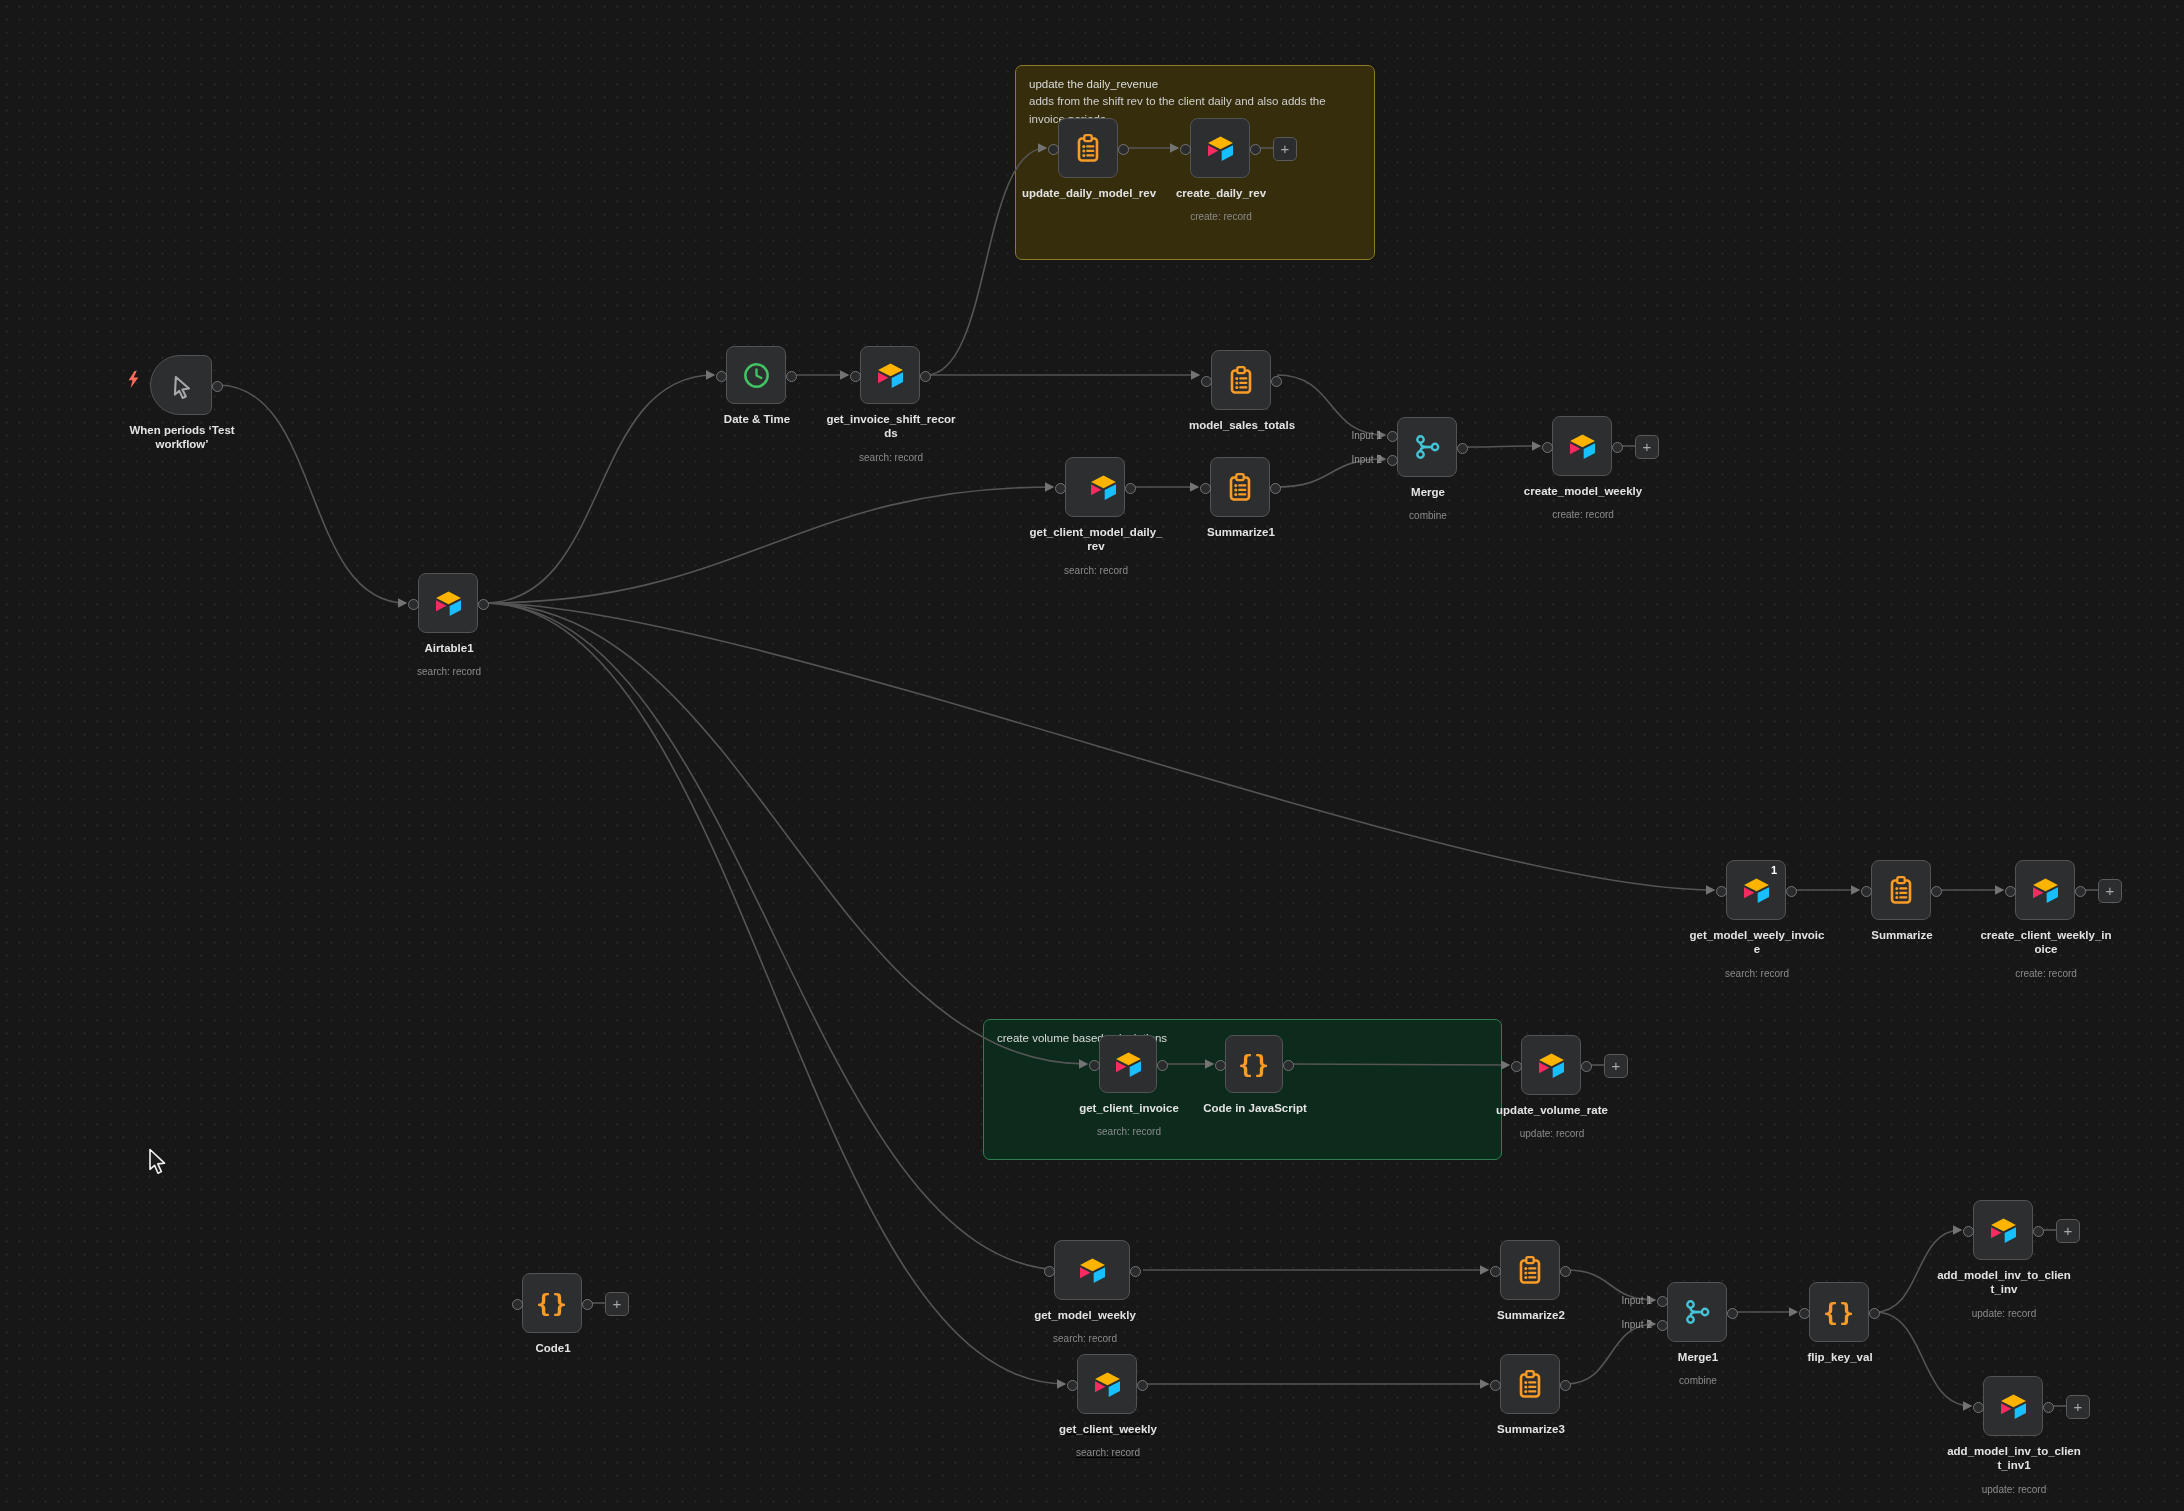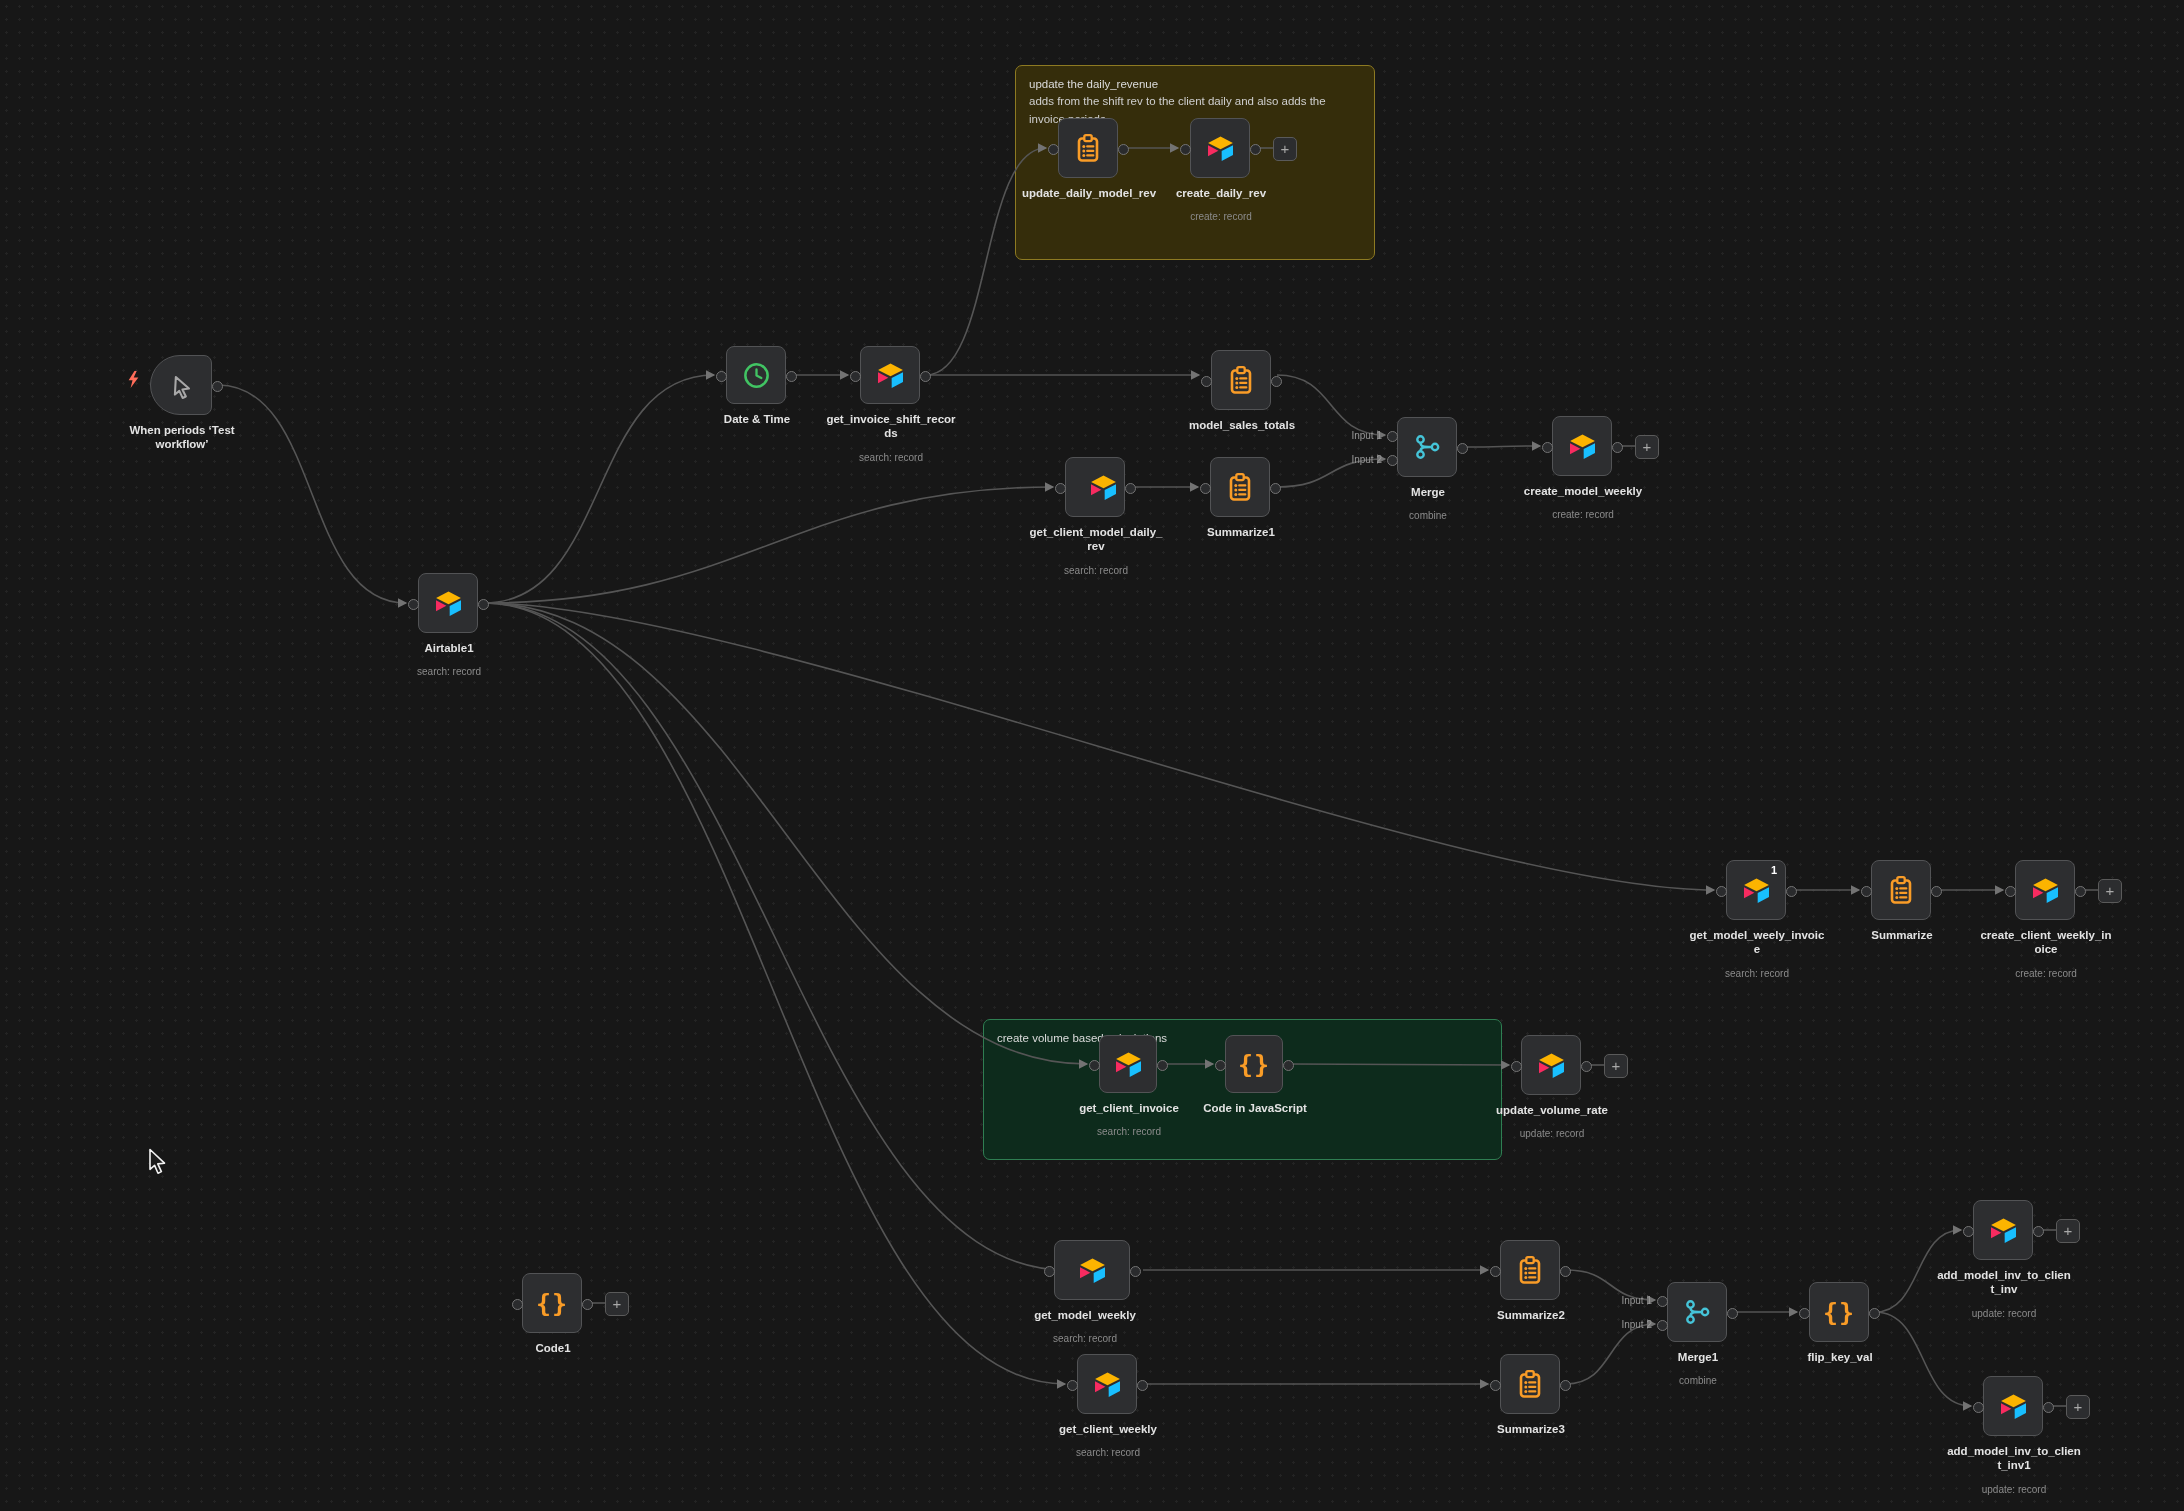--- a/index.html
+++ b/index.html
@@ -394,21 +394,21 @@
     <div class="node" style="left: 1077px; top: 1354px; width: 60px; height: 60px;">
       <div class="icn">
         <svg width="31" height="31" viewBox="0 0 32 32">
           <path d="M16 3.6 L28.8 10.2 L16 16.8 L3.2 10.2 Z" fill="#fcb400"></path>
           <path d="M17.2 18.7 L28.9 12.6 L28.9 22.6 L17.2 28.9 Z" fill="#18bfff"></path>
           <path d="M3.1 12.7 L13.8 18.2 L3.1 24 Z" fill="#f82b60"></path>
         </svg>
       </div>
       <div class="port" style="left: -11.5px; top: 24.5px;"></div>
       <div class="port" style="right: -11.5px; top: 24.5px;"></div>
-      <div class="labelbox" style="left: -38px; top: 67px;">
+      <div class="labelbox" style="left: -38px; top: 67px; text-decoration: underline;">
         <div class="nlabel">get_client_weekly</div>
         <div class="nsub">search: record</div>
       </div>
     </div>
     <div class="node" style="left: 1500px; top: 1354px; width: 60px; height: 60px;">
       <div class="icn">
         <svg width="32" height="32" viewBox="0 0 32 32">
           <rect x="7" y="6.5" width="18" height="22" rx="3" fill="none" stroke="#f99c27" stroke-width="2.6"></rect>
           <rect x="12.3" y="3.2" width="7.4" height="6" rx="1.6" fill="#2d2e30" stroke="#f99c27" stroke-width="2.3"></rect>
           <circle cx="11.8" cy="14.4" r="1.5" fill="#f99c27"></circle>

